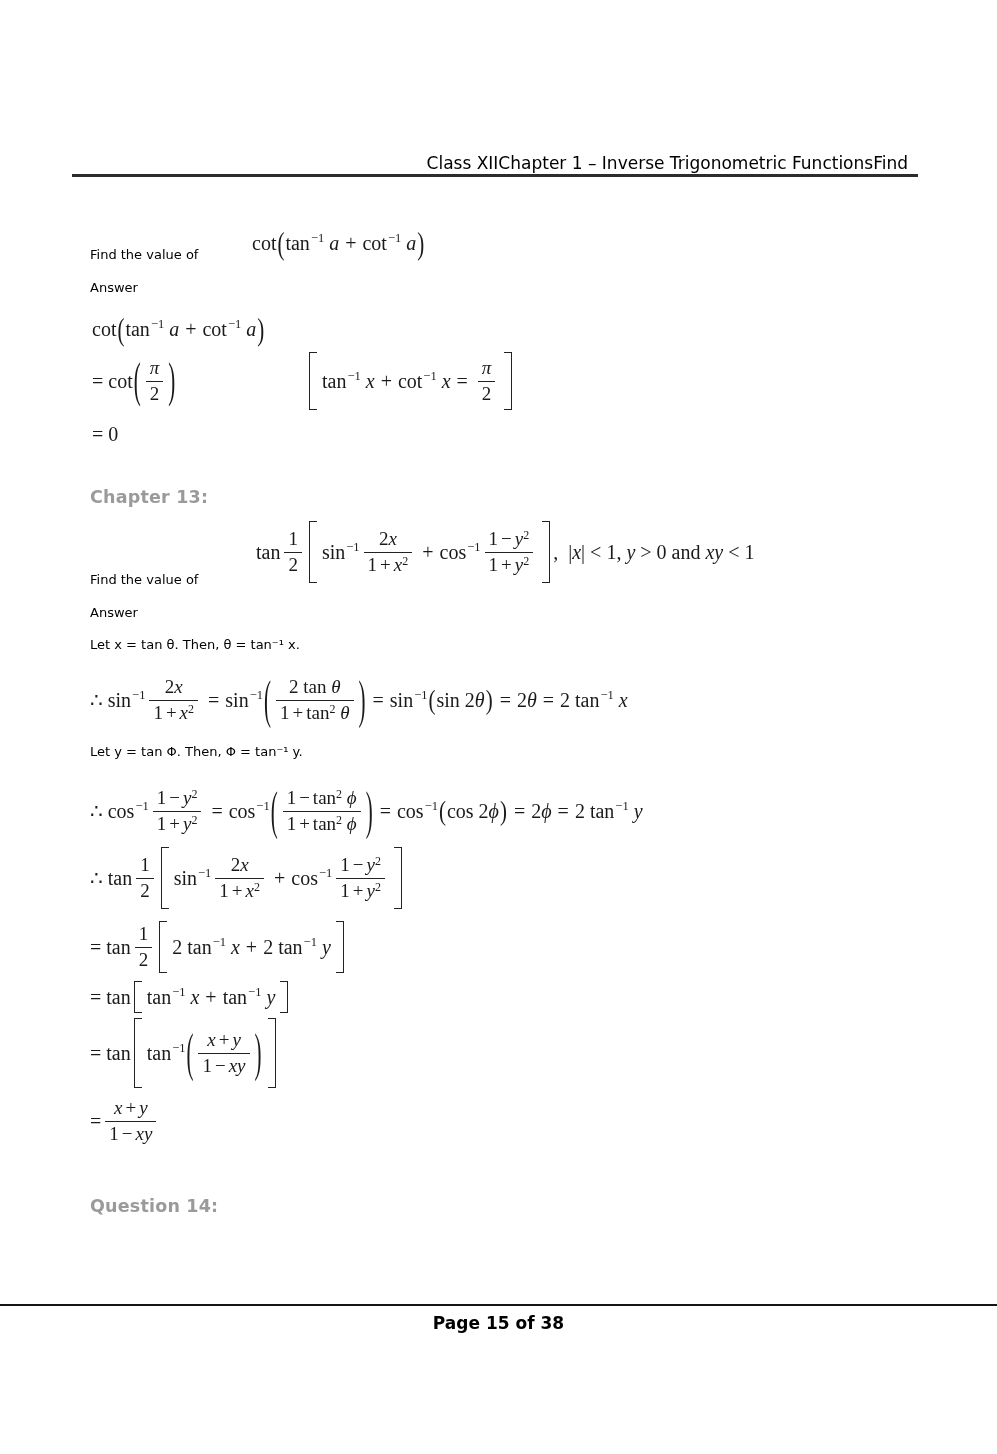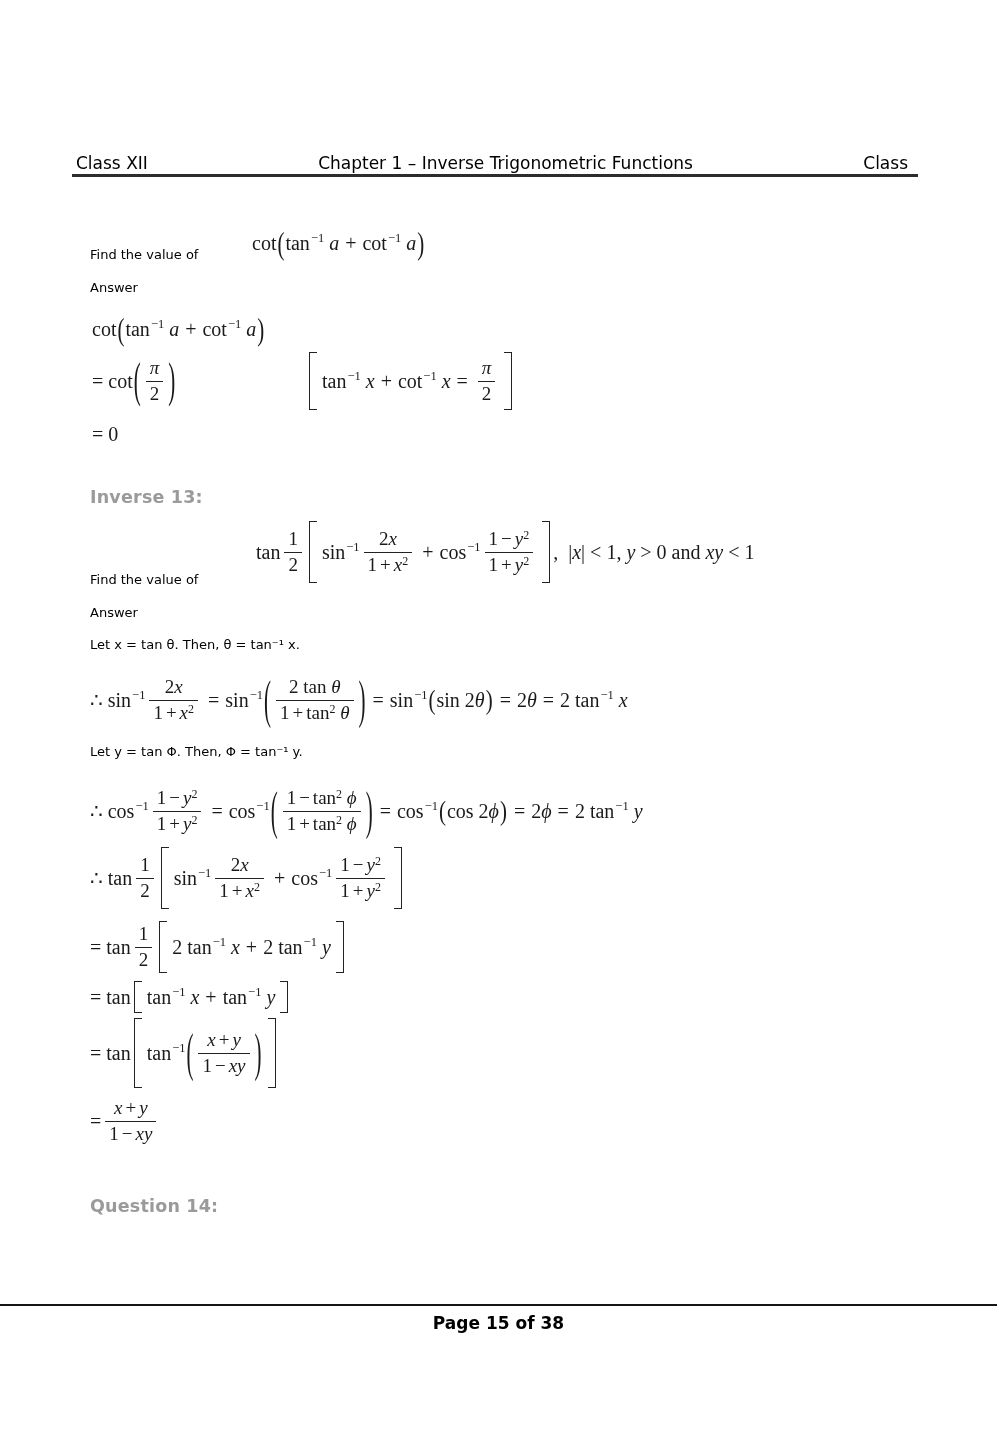--- a/index.html
+++ b/index.html
@@ -1,21 +1,21 @@
 <!DOCTYPE html>
 <html><head>
 <meta charset="utf-8">
 <style>
   html,body{margin:0;padding:0;background:#fff;}
   .page{position:relative;width:997px;height:1454px;background:#ffffff;overflow:hidden;
         font-family:"DejaVu Sans","Liberation Sans",sans-serif;color:#000;}
   .abs{position:absolute;}
 
   
-  .header{display:flex;justify-content:space-between;align-items:flex-end;
+  .header{display:flex;justify-content:flex-end;align-items:flex-end;
           font-size:17px;color:#000;}
   .rule{background:#2d2d2d;}
   .label{font-size:13px;color:#000;}
   .qhead{font-size:17.5px;font-weight:bold;color:#9a9a9a;letter-spacing:.2px;}
   .footer-text{font-size:17px;font-weight:bold;text-align:center;width:100%;}
 
   
   .mrow{display:flex;align-items:center;font-family:"Liberation Serif","DejaVu Serif",serif;
         font-size:20px;color:#1a1a1a;white-space:nowrap;}
   .mrow .mg{white-space:pre;text-align:right;}
@@ -34,21 +34,21 @@
   .p16{--sy:1.55;} .p24{--sy:2.3;} .p26{--sy:2.5;} .p14{--sy:1.3;}
 </style>
 </head>
 <body>
 
 <div class="page">
 
   <div class="header abs" style="left:76px;top:152px;width:832px;height:21px">
     <span>Class XII</span>
     <span>Chapter 1 – Inverse Trigonometric Functions</span>
-    <span>Class</span>
+    <span>Find</span>
   </div>
   <div class="rule abs" style="left:72px;top:174px;width:846px;height:3px"></div>
 
   <div class="label abs" style="left:90px;top:247px">Find the value of</div>
   <div class="mrow abs" style="left:252px;top:222px;height:42px">
     <span class="mg"><span>cot</span></span>
     <span class="par p16">(</span>
     <span class="mg"><span>tan</span><span class="sup">−1</span> <span class="it">a</span><span class="op">+</span><span>cot</span><span class="sup">−1</span> <span class="it">a</span></span>
     <span class="par p16">)</span>
   </div>
@@ -78,21 +78,21 @@
       <span class="num it">π</span>
       <span class="den">2</span>
     </span>
     <span class="sbr"></span>
   </div>
 
   <div class="mrow abs" style="left:92px;top:420px;height:28px">
     <span class="mg"><span>=</span> <span>0</span></span>
   </div>
 
-  <div class="qhead abs" style="left:90px;top:487px">Inverse 13:</div>
+  <div class="qhead abs" style="left:90px;top:487px">Chapter 13:</div>
 
   <div class="mrow abs" style="left:256px;top:521px;height:62px">
     <span class="mg"><span>tan</span></span>
     <span class="frac">
       <span class="num">1</span>
       <span class="den">2</span>
     </span>
     <span class="sbl"></span>
     <span class="mg"><span>sin</span><span class="sup">−1</span></span>
     <span class="frac">

